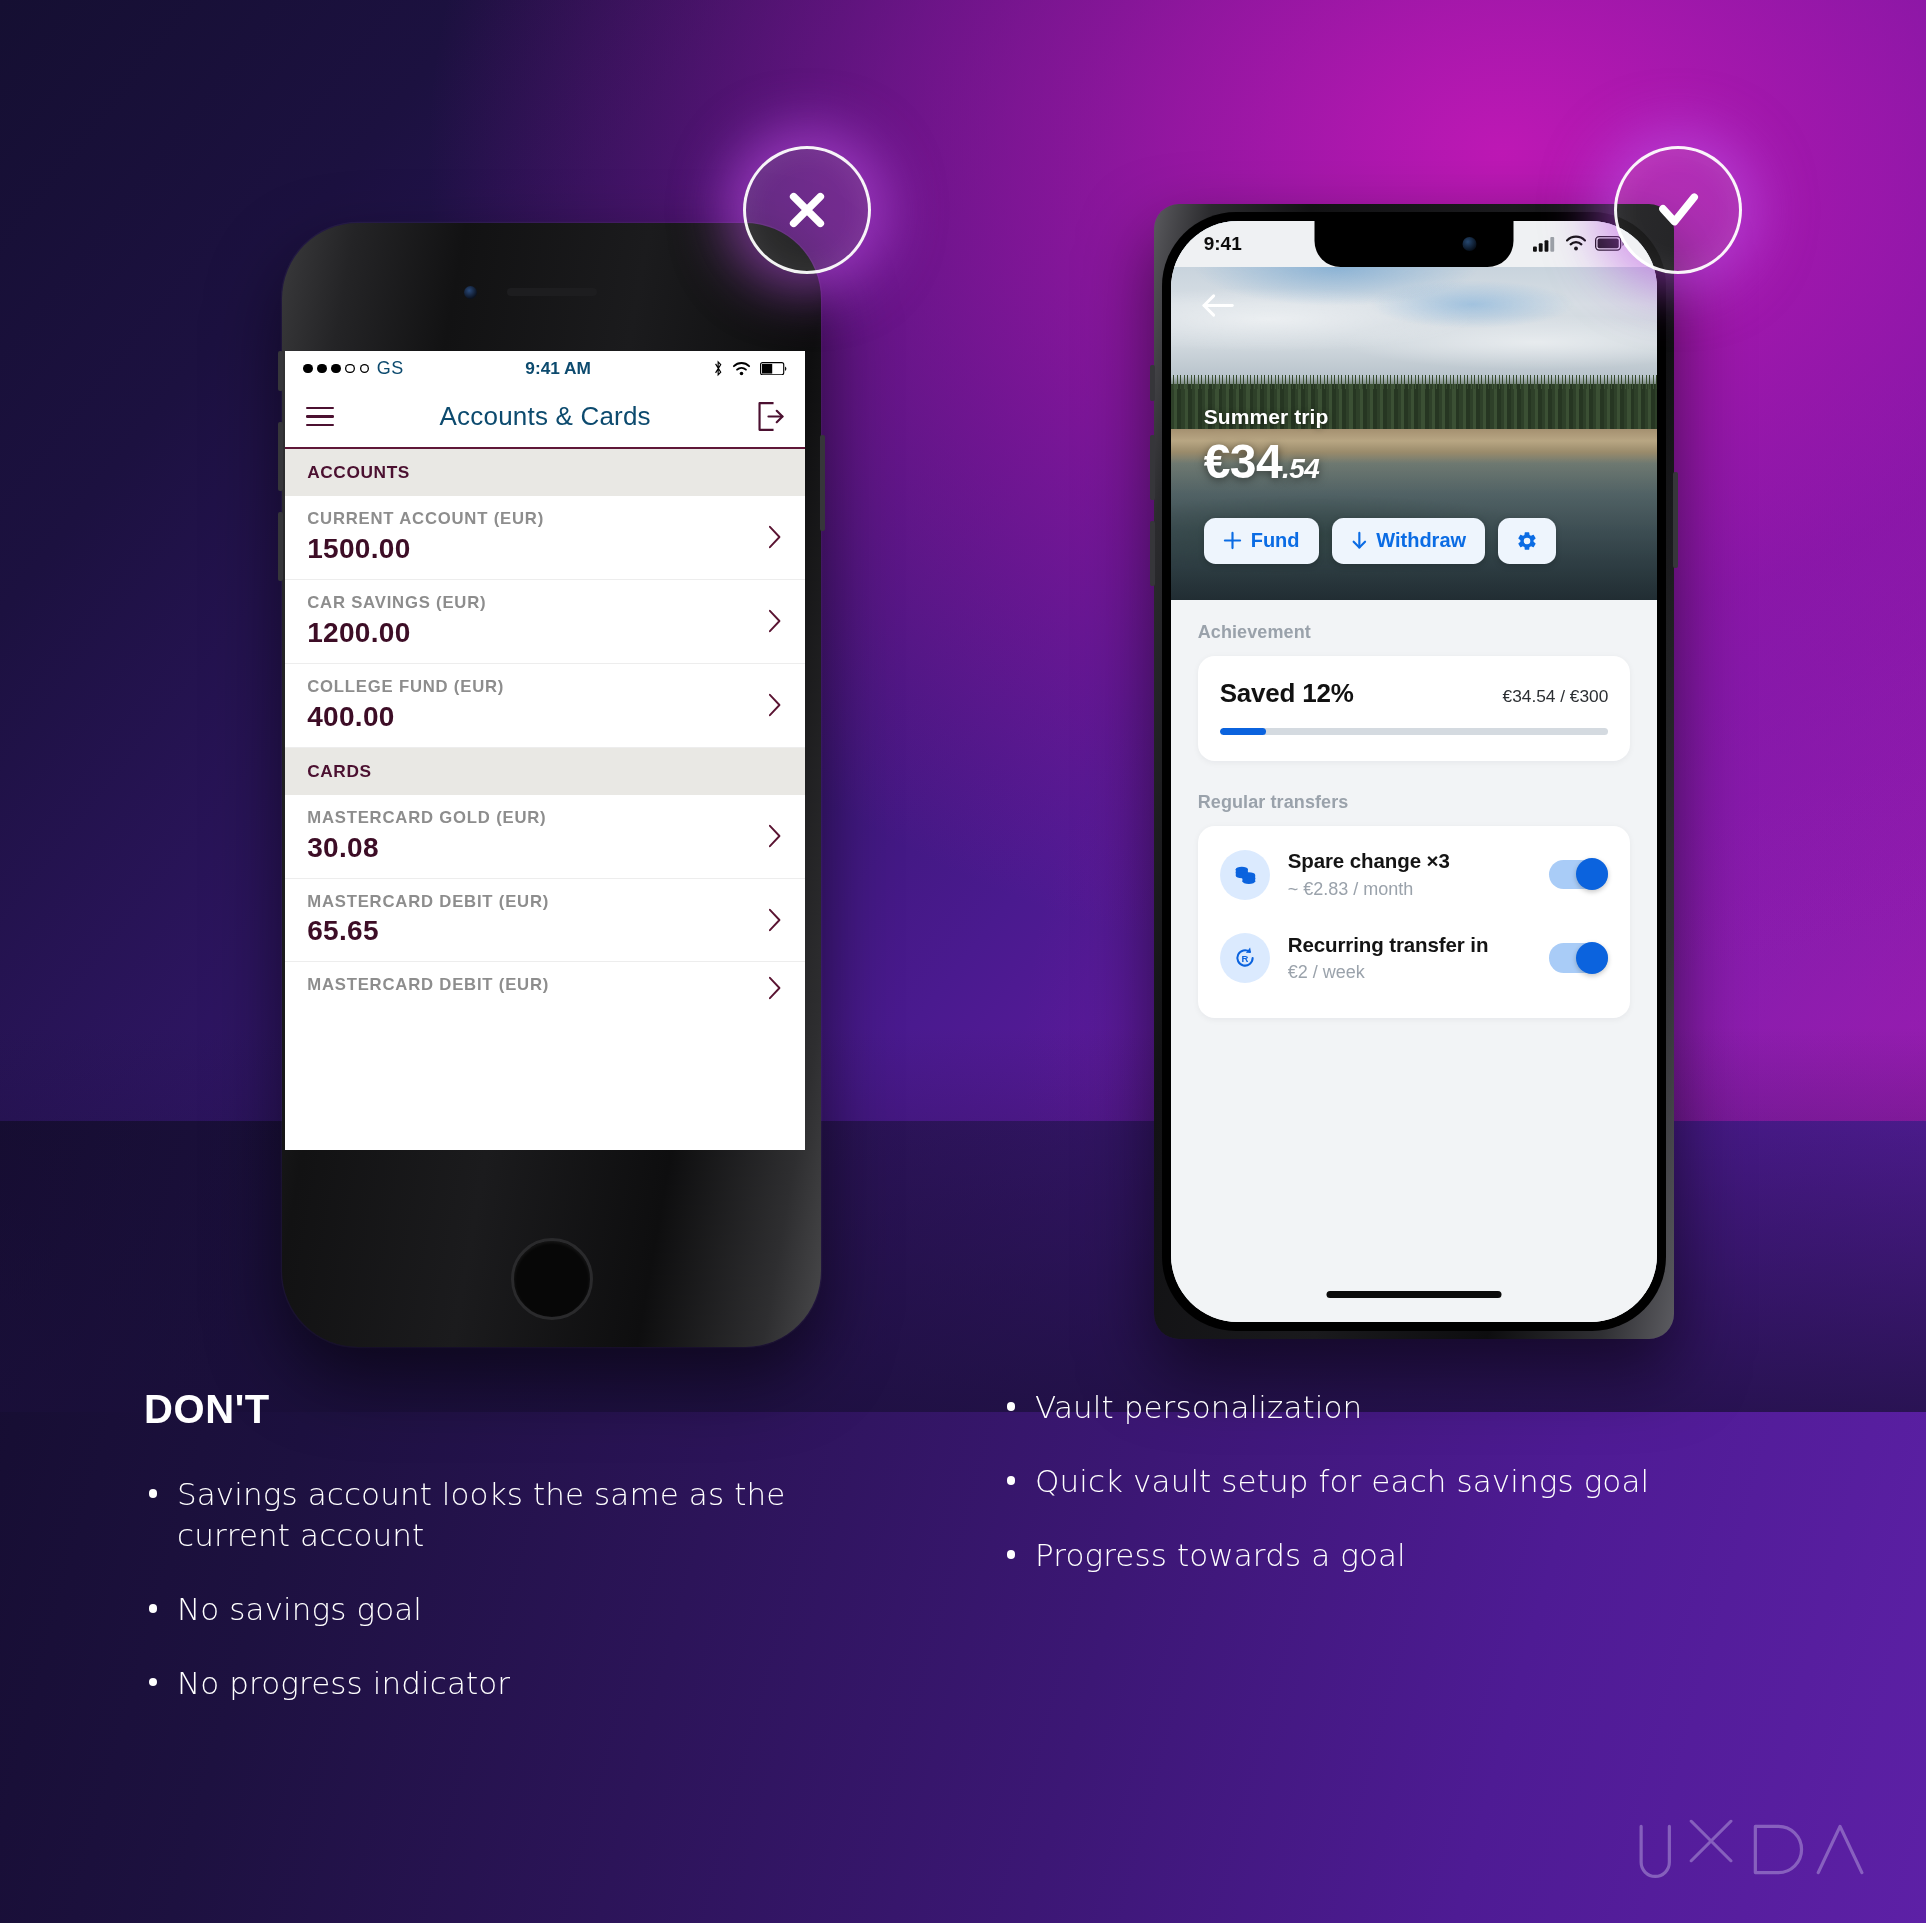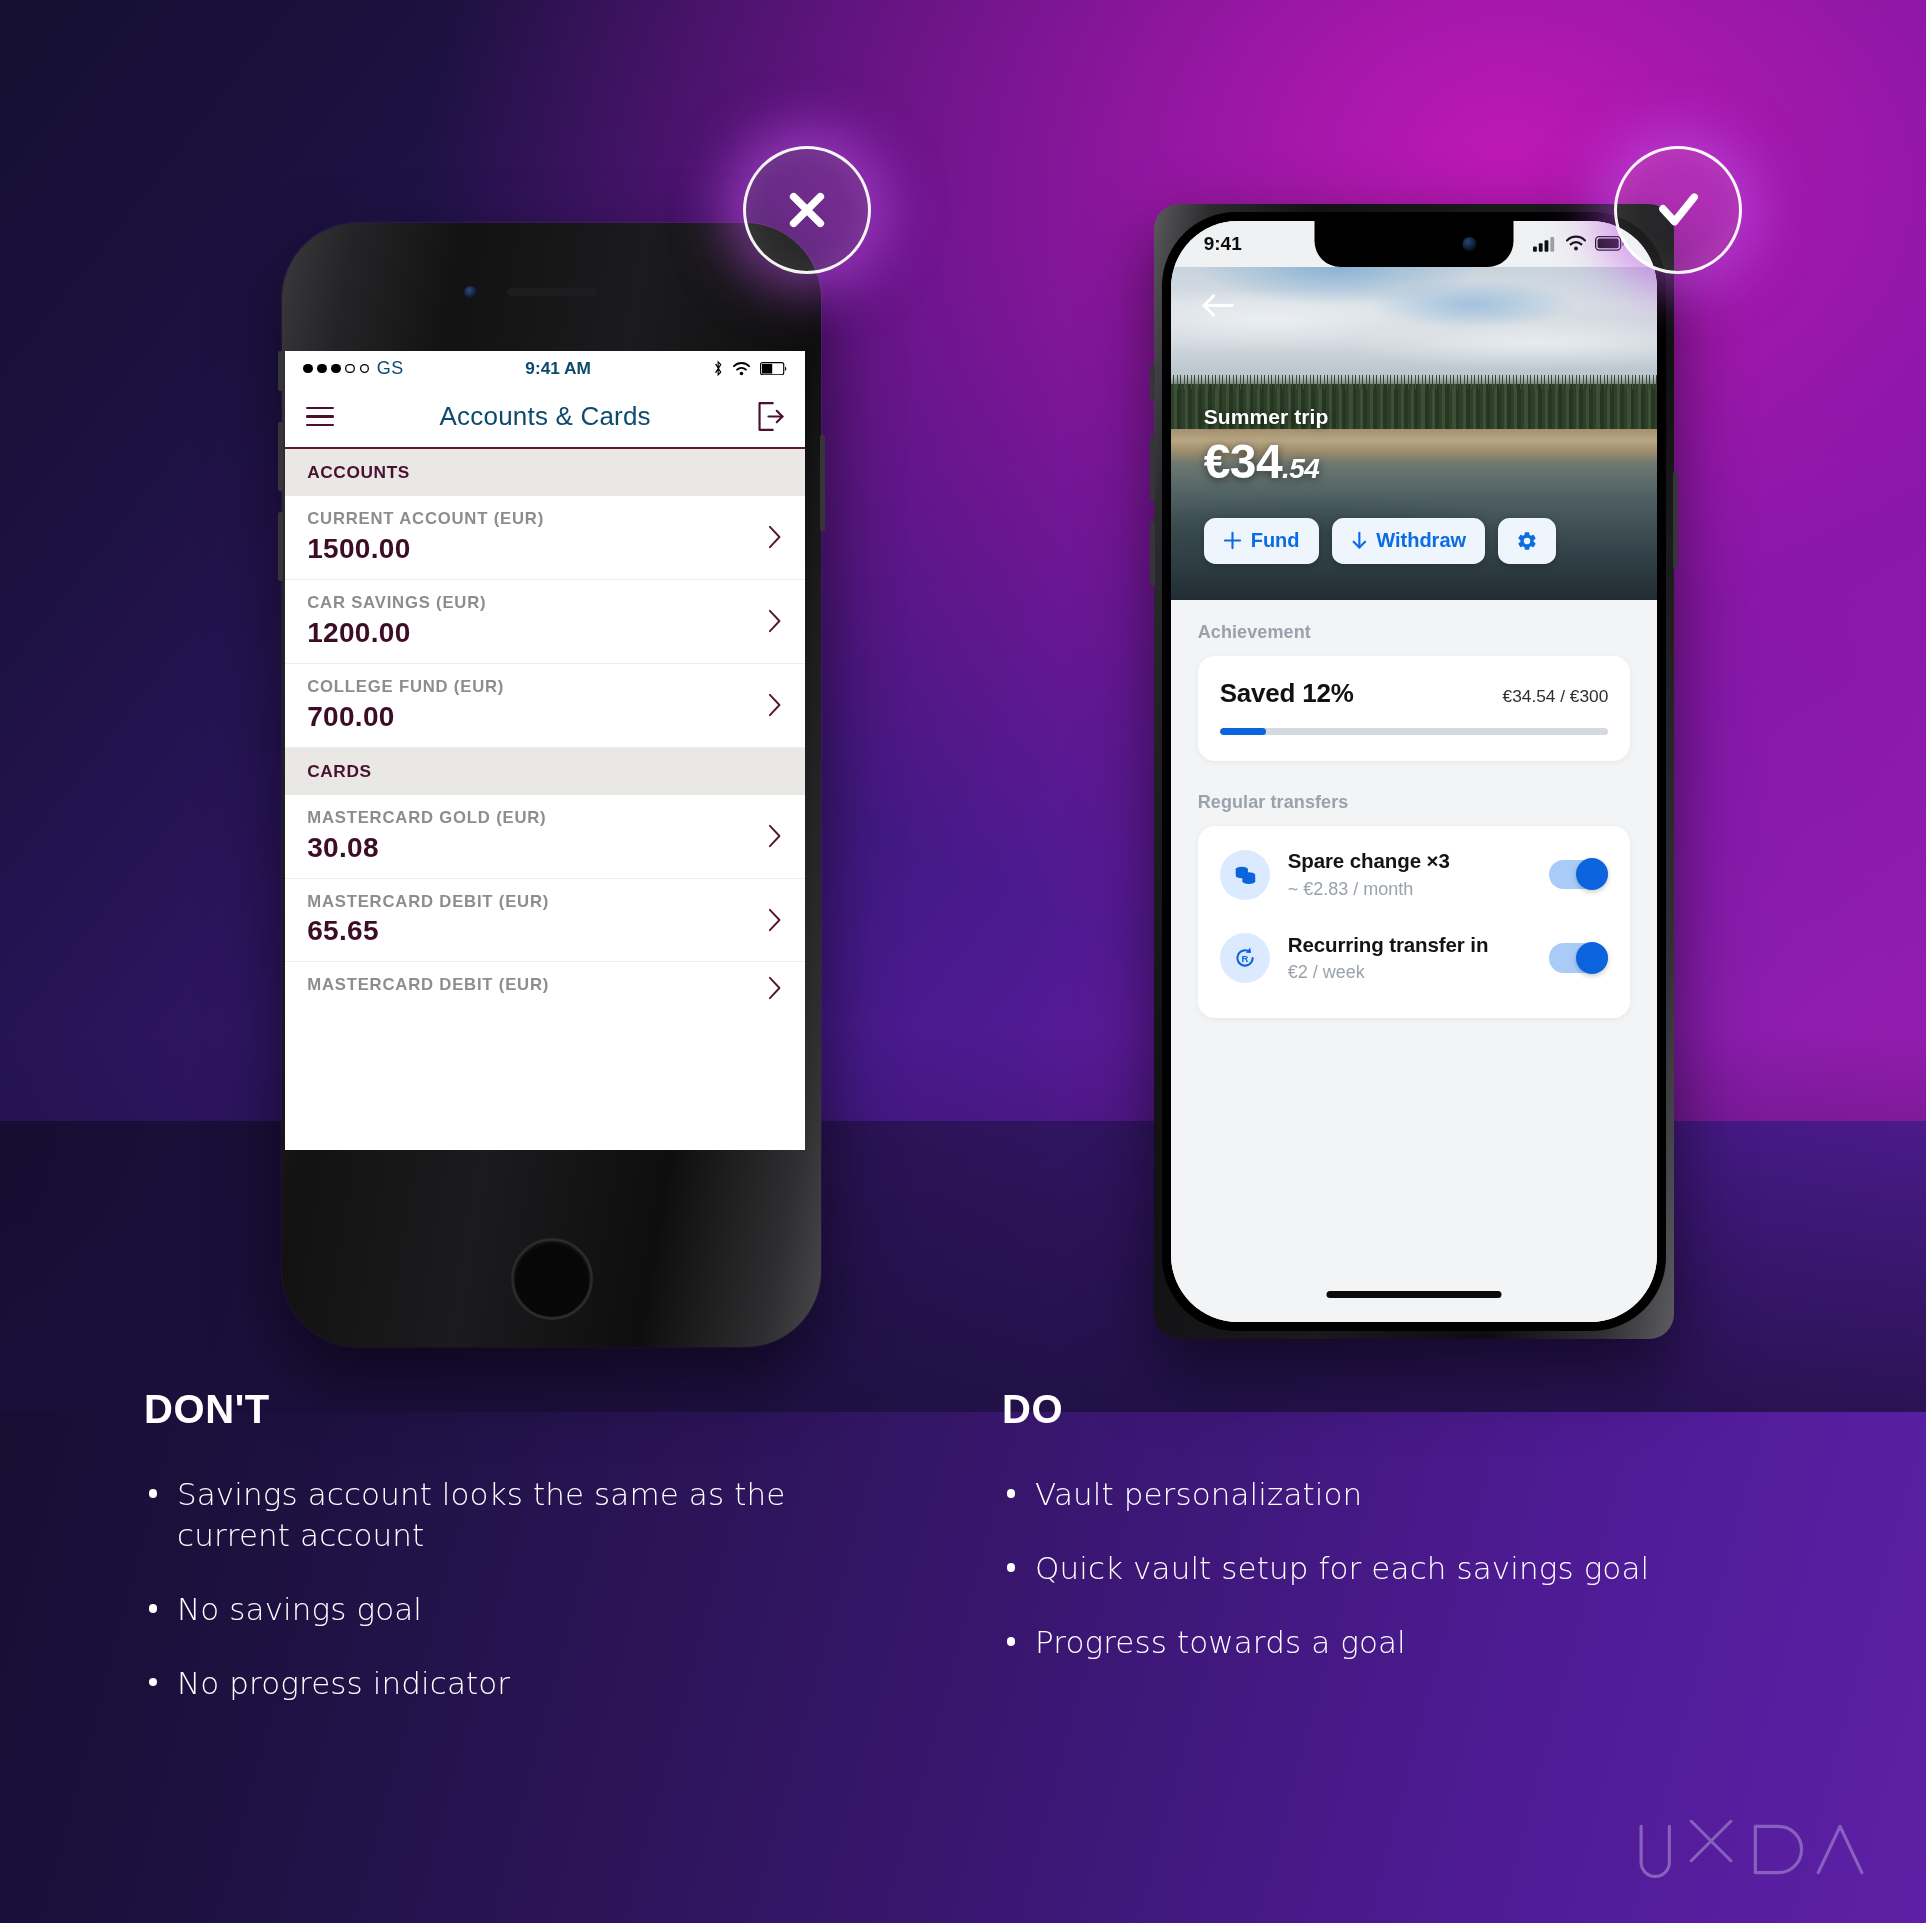--- a/index.html
+++ b/index.html
@@ -286,21 +286,21 @@
       </div>
       <div class="acct-row">
         <div class="acct-label">CAR SAVINGS (EUR)</div>
         <div class="acct-amount">1200.00</div>
         <svg class="chev" viewBox="0 0 22 38">
           <path d="M3 3 L18 19 L3 35" stroke="#5a1432" stroke-width="3" fill="none" stroke-linecap="round" stroke-linejoin="round"></path>
         </svg>
       </div>
       <div class="acct-row">
         <div class="acct-label">COLLEGE FUND (EUR)</div>
-        <div class="acct-amount">700.00</div>
+        <div class="acct-amount">400.00</div>
         <svg class="chev" viewBox="0 0 22 38">
           <path d="M3 3 L18 19 L3 35" stroke="#5a1432" stroke-width="3" fill="none" stroke-linecap="round" stroke-linejoin="round"></path>
         </svg>
       </div>
 
       <div class="sec-head">CARDS</div>
 
       <div class="acct-row">
         <div class="acct-label">MASTERCARD GOLD (EUR)</div>
         <div class="acct-amount">30.08</div>
@@ -482,21 +482,20 @@
 <div class="copy left">
   <h2>DON'T</h2>
   <ul>
     <li>Savings account looks the same as the current account</li>
     <li>No savings goal</li>
     <li>No progress indicator</li>
   </ul>
 </div>
 
 <div class="copy right">
-  <h2>DO</h2>
   <ul>
     <li>Vault personalization</li>
     <li>Quick vault setup for each savings goal</li>
     <li>Progress towards a goal</li>
   </ul>
 </div>
 
 <div class="logo">
   <svg width="231" height="67" viewBox="0 0 360 104">
     <g stroke="#b39ddb" stroke-width="5" fill="none" stroke-linecap="round" stroke-linejoin="round">

